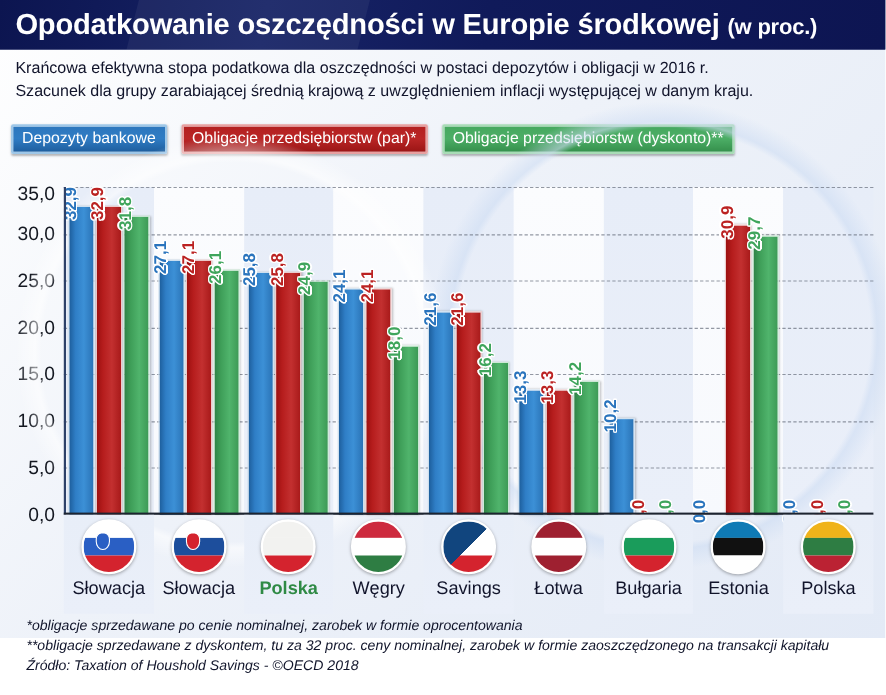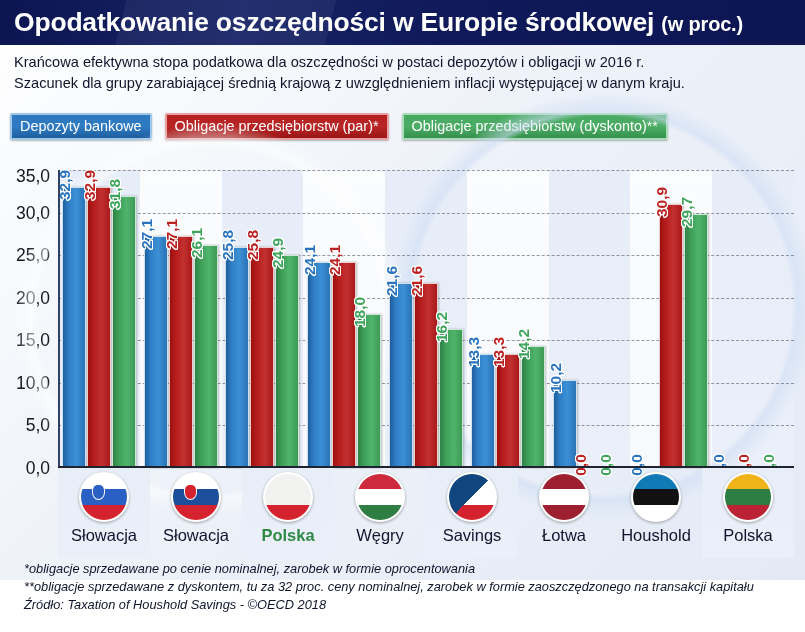--- a/index.html
+++ b/index.html
@@ -452,27 +452,35 @@
       </div>
       <div class="xcell">
         <div class="flag">
           <i style="background: rgb(158, 32, 48); top: 0%; height: 33.34%;"></i>
           <i style="background: rgb(255, 255, 255); top: 33.33%; height: 33.34%;"></i>
           <i style="background: rgb(158, 32, 48); top: 66.66%; height: 33.34%;"></i>
           <i style="top: 40%; height: 20%; background: rgb(255, 255, 255);"></i>
         </div>
         <div class="cname">Łotwa</div>
       </div>
+      <div class="xcell shade">
+        <div class="flag">
+          <i style="background: rgb(255, 255, 255); top: 0%; height: 33.34%;"></i>
+          <i style="background: rgb(26, 156, 91); top: 33.33%; height: 33.34%;"></i>
+          <i style="background: rgb(212, 35, 46); top: 66.66%; height: 33.34%;"></i>
+        </div>
+        <div class="cname">Bułgaria</div>
+      </div>
       <div class="xcell">
         <div class="flag">
           <i style="background: rgb(15, 122, 181); top: 0%; height: 33.34%;"></i>
           <i style="background: rgb(17, 17, 17); top: 33.33%; height: 33.34%;"></i>
           <i style="background: rgb(255, 255, 255); top: 66.66%; height: 33.34%;"></i>
         </div>
-        <div class="cname">Houshold</div>
+        <div class="cname">Estonia</div>
       </div>
       <div class="xcell shade">
         <div class="flag">
           <i style="background: rgb(240, 179, 26); top: 0%; height: 33.34%;"></i>
           <i style="background: rgb(46, 125, 67); top: 33.33%; height: 33.34%;"></i>
           <i style="background: rgb(187, 34, 51); top: 66.66%; height: 33.34%;"></i>
         </div>
         <div class="cname">Polska</div>
       </div>
     </div>

